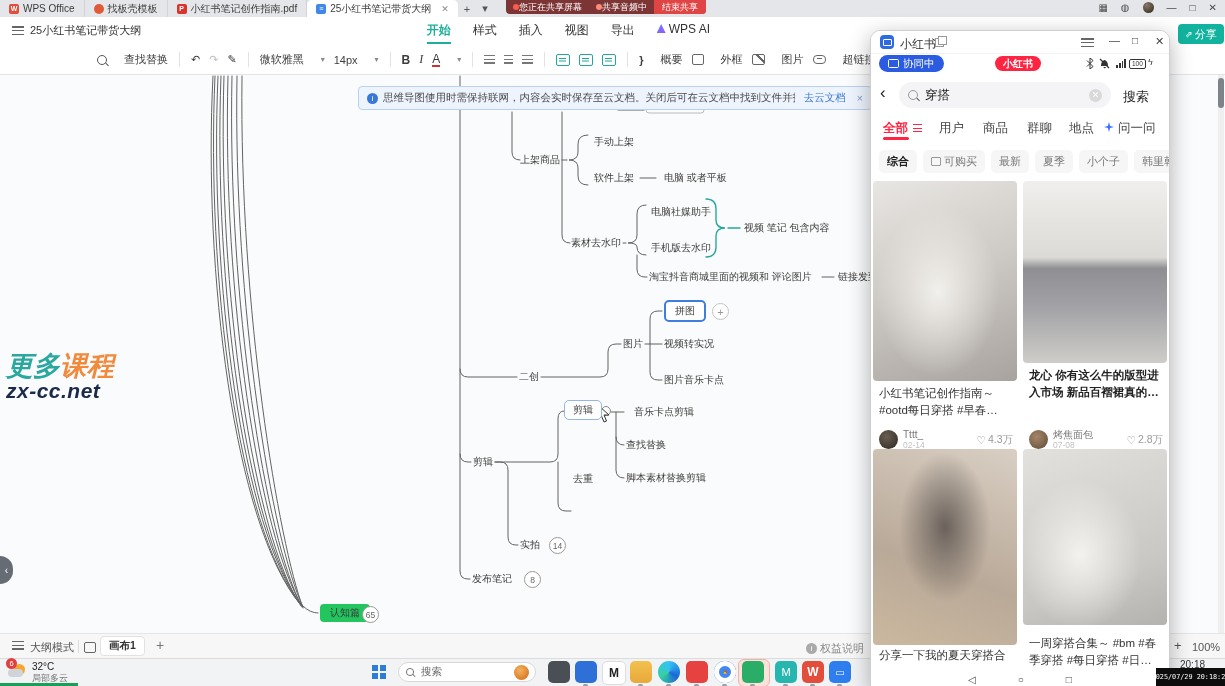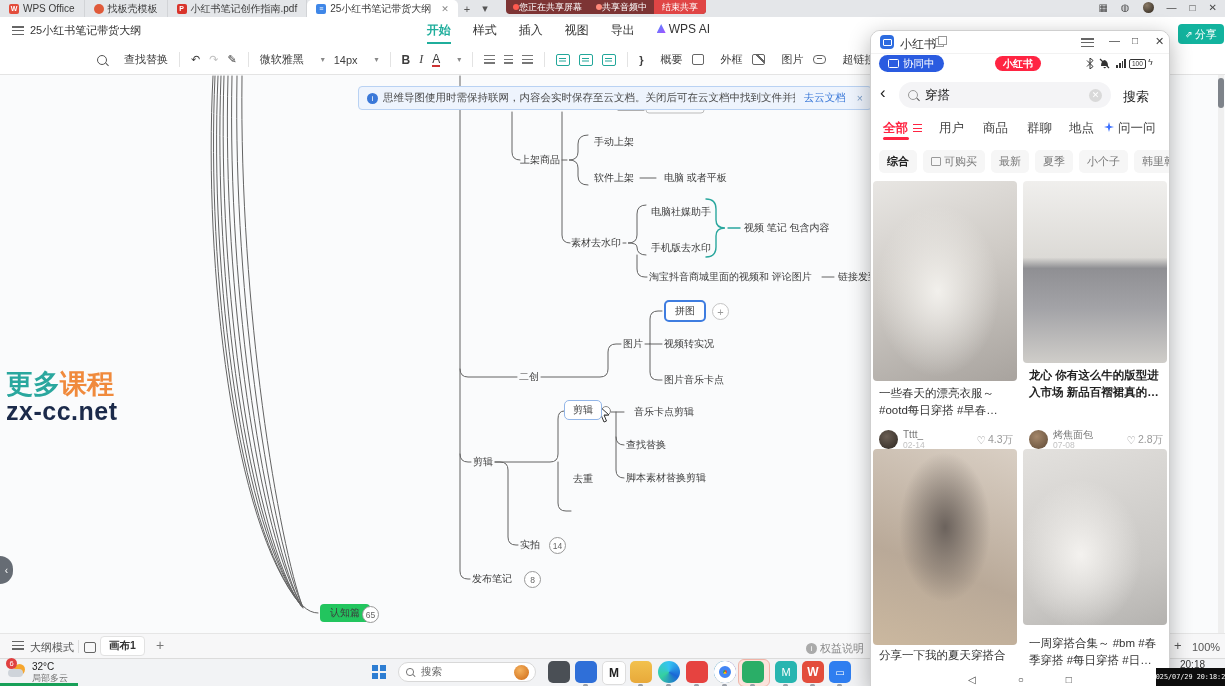--- a/index.html
+++ b/index.html
@@ -57,25 +57,25 @@
   
   #mm-svg{left:0;top:0;z-index:1;}
   .mnode{font-size:10px;color:#3c3c3c;z-index:2;white-space:nowrap;line-height:14px;}
   .mbox-sel{border:2px solid #3f7de0;border-radius:5px;background:#fff;padding:2px 9px;z-index:2;box-shadow:0 0 0 1px #fff inset;}
   .mbox-lt{border:1px solid #93b6e8;border-radius:5px;background:#fff;padding:2px 8px;z-index:2;}
   .badge{width:15px;height:15px;border:1px solid #999;border-radius:50%;background:#fff;color:#666;font-size:8.5px;display:flex;align-items:center;justify-content:center;z-index:2;}
   .plusbtn{width:15px;height:15px;border:1px solid #c4c4c4;border-radius:50%;background:#fff;color:#999;font-size:11px;display:flex;align-items:center;justify-content:center;z-index:3;}
   .graychip{background:#22c55e;border-radius:4px;padding:2px 10px;z-index:2;}
 
   
-  #wm{left:6px;top:370px;z-index:2;line-height:1.05;}
+  #wm{left:6px;top:352px;z-index:2;line-height:1.05;font-style:italic;}
   #wm .l1{font-size:27px;font-weight:bold;}
   #wm .l1 .g{color:#2aa79e;}
   #wm .l1 .o{color:#f08a3c;}
-  #wm .l2{font-size:25px;font-weight:bold;color:#1b2a4a;letter-spacing:0.5px;}
+  #wm .l2{font-size:21px;font-weight:bold;color:#1b2a4a;letter-spacing:0.5px;}
 
   
   #pulltab{left:0;top:556px;width:13px;height:28px;background:#666c74;border-radius:0 14px 14px 0;z-index:6;color:#fff;display:flex;align-items:center;justify-content:center;font-size:10px;}
 
   
   #scrollbar{right:1px;top:75px;width:6px;height:558px;background:#efefef;z-index:4;}
   #scrollthumb{right:1px;top:78px;width:6px;height:30px;background:#7e838a;border-radius:3px;z-index:5;}
 
   
   #share-btn{left:1178px;top:24px;width:46px;height:20px;background:#12b39e;border-radius:4px;color:#fff;font-size:11px;display:flex;align-items:center;justify-content:center;gap:2px;z-index:10;}
@@ -477,21 +477,21 @@
           <span>可购买</span>
         </span>
       <span class="chip">最新</span>
       <span class="chip">夏季</span>
       <span class="chip">小个子</span>
       <span class="chip">韩里韩气</span>
     </div>
 
     <div class="pimg abs" style="left:2px;top:150px;width:144px;height:200px;background:radial-gradient(ellipse at 45% 55%,#f2f0ec 0%,rgba(242,240,236,0) 55%),linear-gradient(160deg,#e8e6e3 0%,#cfcbc6 45%,#a8a39e 100%);"></div>
     <div class="cap abs" style="left:8px;top:354px;width:134px;">
-        <div>一些春天的漂亮衣服～</div>
+        <div>小红书笔记创作指南～</div>
         <div>#ootd每日穿搭 #早春…</div>
       </div>
     <div class="urow abs" style="left:8px;top:390px;width:134px;">
       <span class="uavatar" style="background:radial-gradient(circle at 40% 35%,#6b5f54,#2c2620);"></span>
       <span>
           <div class="uname">Tttt_</div>
           <div class="udate">02-14</div>
         </span>
       <span class="likes">
           <span>♡</span>

